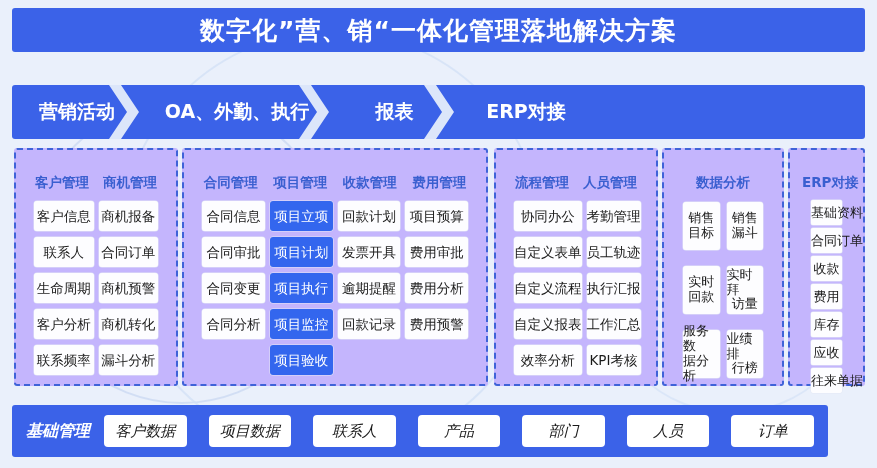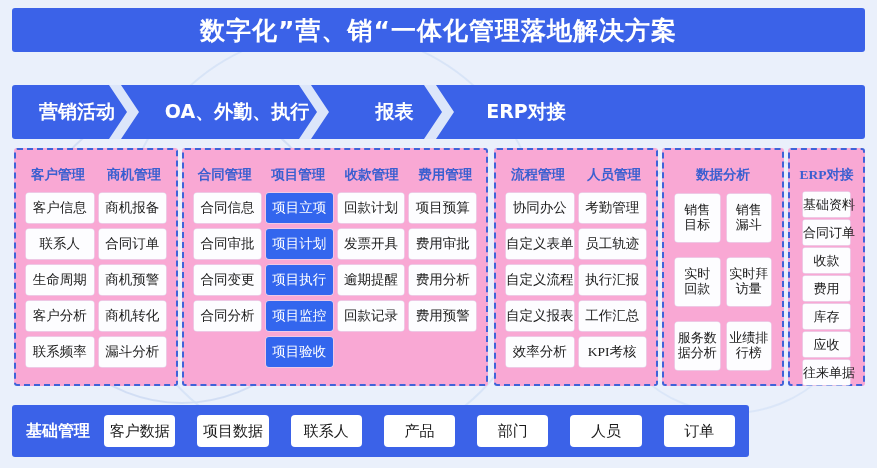--- a/index.html
+++ b/index.html
@@ -43,24 +43,23 @@
   .chev{
     position:absolute;right:-1px;top:0;width:34px;height:100%;z-index:3;
   }
   .chev svg{display:block;width:34px;height:54px;}
 
   
   .groups{position:absolute;left:0;top:148px;width:877px;height:240px;}
   .group{
     position:absolute;top:0;height:238px;
     border:2px dashed #3f63d8;border-radius:3px;
-    background:#f9a8d4;
+    background:#c4b5fd;
     box-sizing:border-box;
-    padding:4px;
-    font-family:Liberation Serif, serif;
+    padding:12px;
   }
   .ghead{
     display:flex;justify-content:space-around;align-items:center;
     height:30px;padding-top:6px;
   }
   .ghead span{
     color:#3a5fd0;font-size:13.5px;font-weight:bold;text-align:center;
     flex:1;white-space:nowrap;
   }
   .gcols{display:flex;justify-content:space-around;padding:3px 6px 0 6px;gap:5px;}
@@ -88,23 +87,23 @@
   .erp-list{display:flex;flex-direction:column;gap:3px;padding:2px 9px 0 9px;}
   .cellS{
     background:#fdfdff;border-radius:2px;
     height:25px;line-height:25px;text-align:center;
     font-size:13px;color:#1a1a1a;white-space:nowrap;
     box-shadow:0 0 0 .5px #e3e8f5;
   }
 
   
   .footer{
-    position:absolute;left:12px;top:405px;width:737px;height:52px;
+    position:absolute;left:12px;top:405px;width:816px;height:52px;
     background:#3b62e8;border-radius:3px;
-    display:flex;align-items:center;padding:0 14px;box-sizing:border-box;gap:10px;
+    display:flex;align-items:center;padding:0 14px;box-sizing:border-box;gap:10px;font-style:italic;
   }
   .flabel{color:#fff;font-size:16px;font-weight:bold;white-space:nowrap;margin-right:4px;}
   .fpill{
     background:#fff;border-radius:4px;height:32px;line-height:32px;
     text-align:center;font-size:15px;color:#1a1a1a;flex:1;white-space:nowrap;
   }
 </style>
 </head>
 <body>
 

